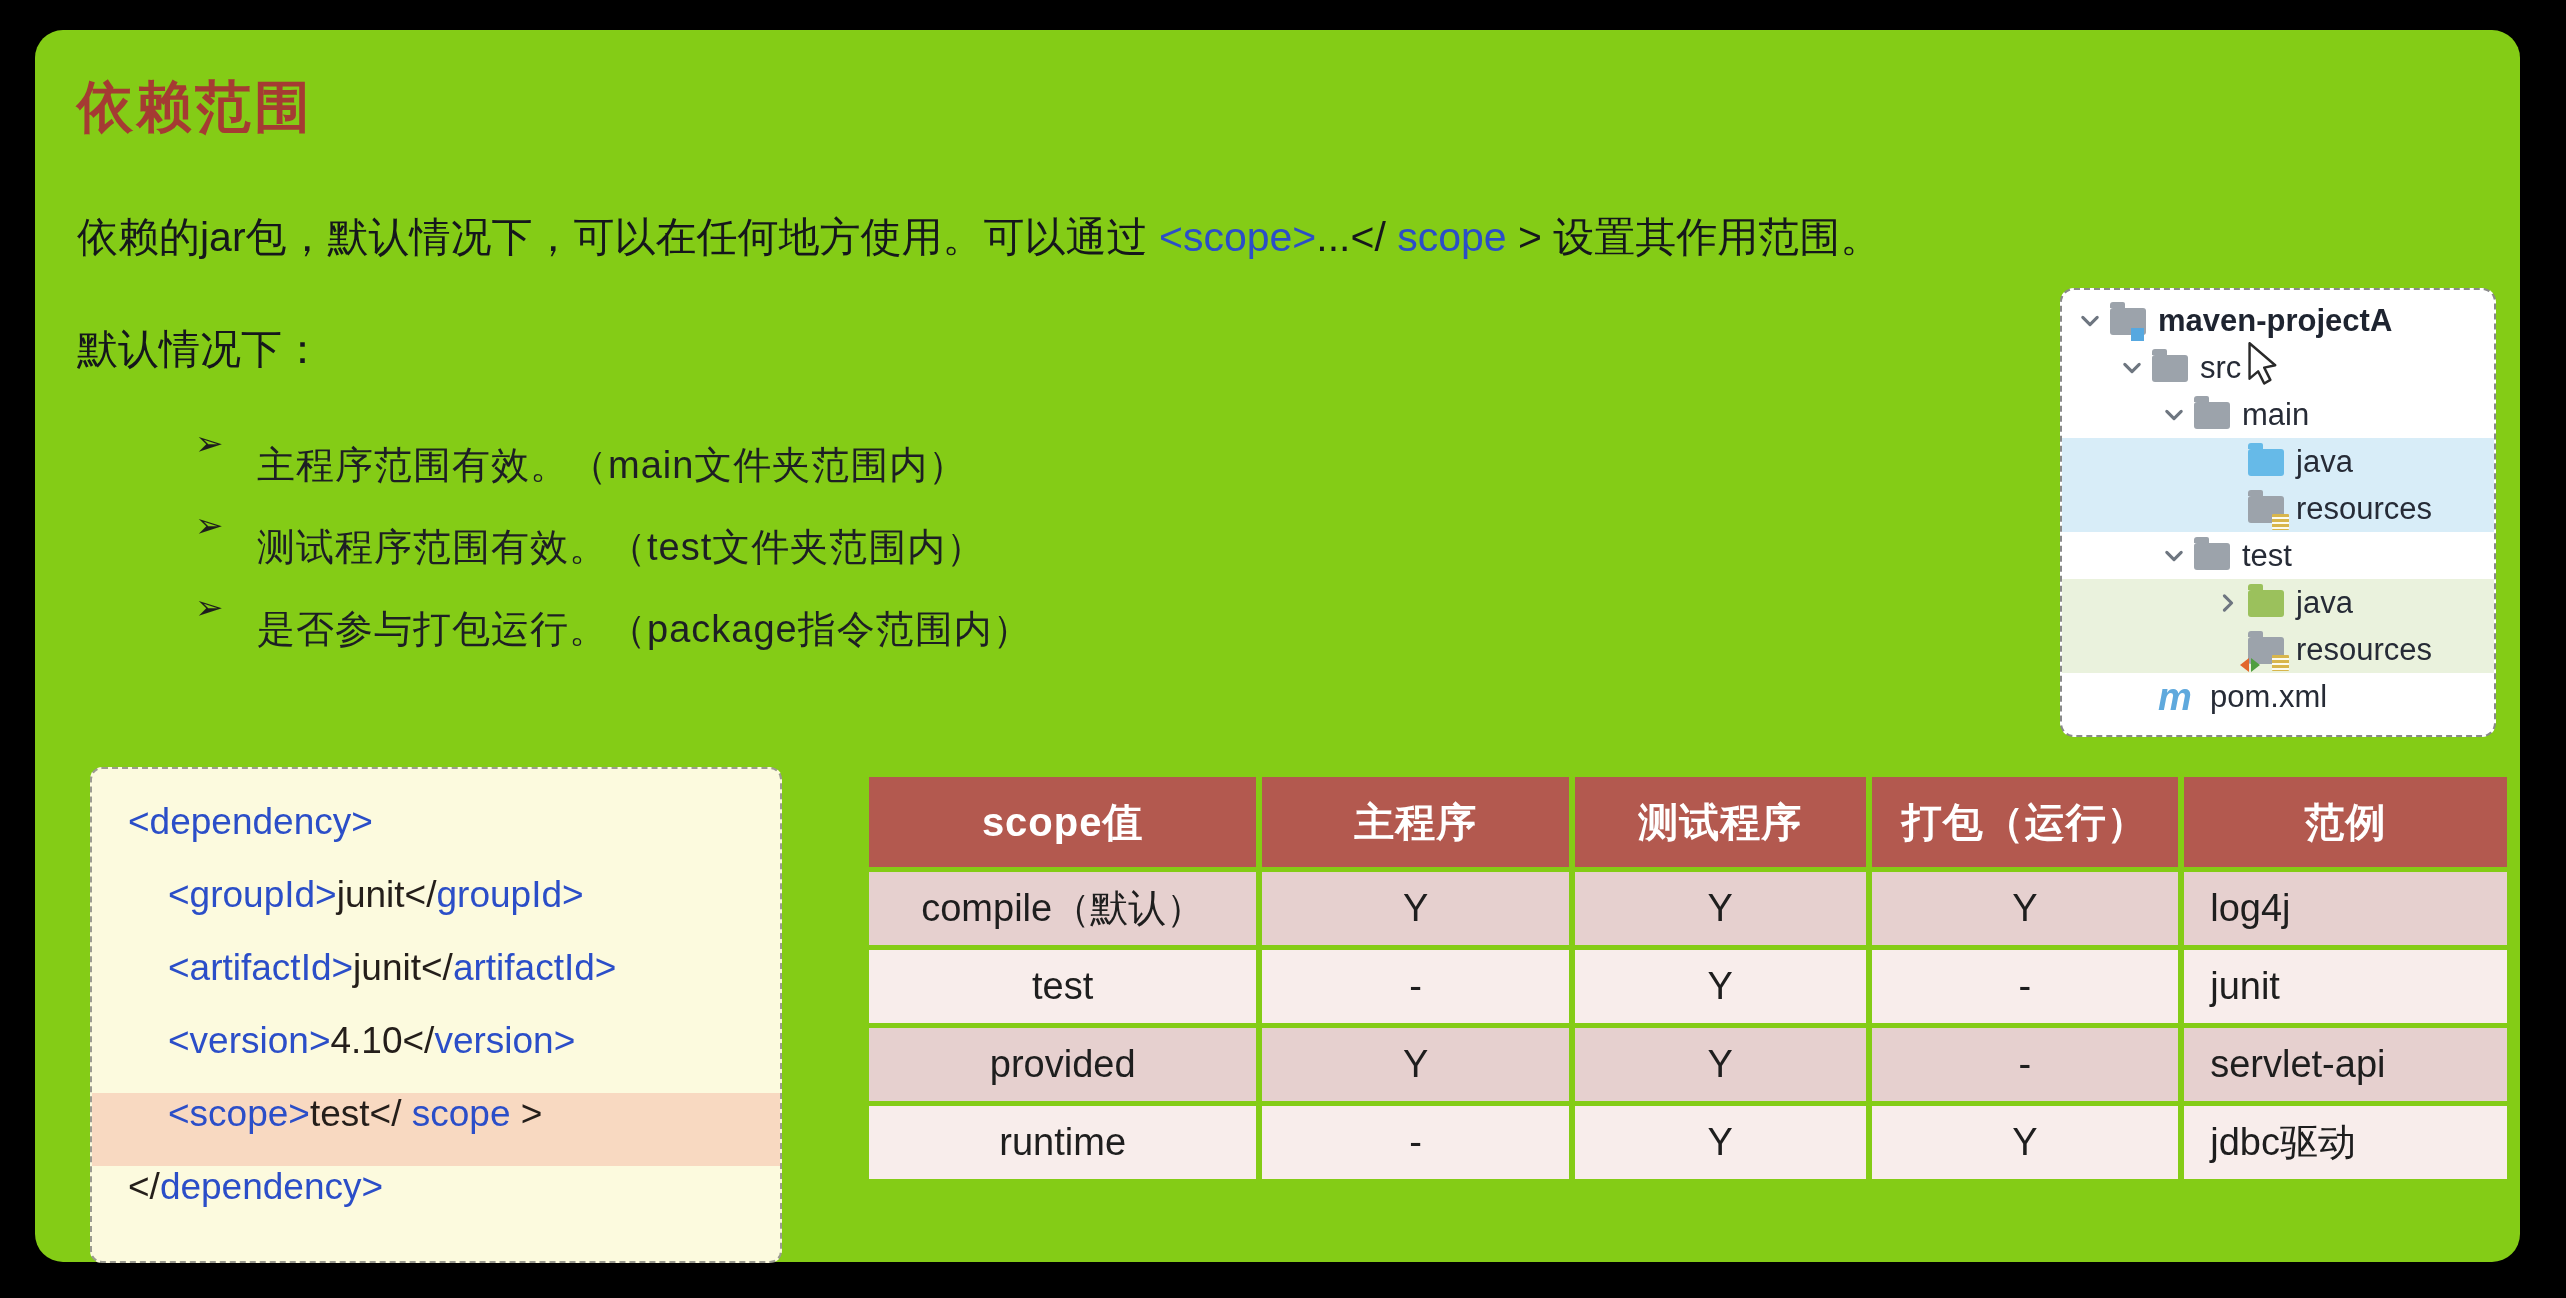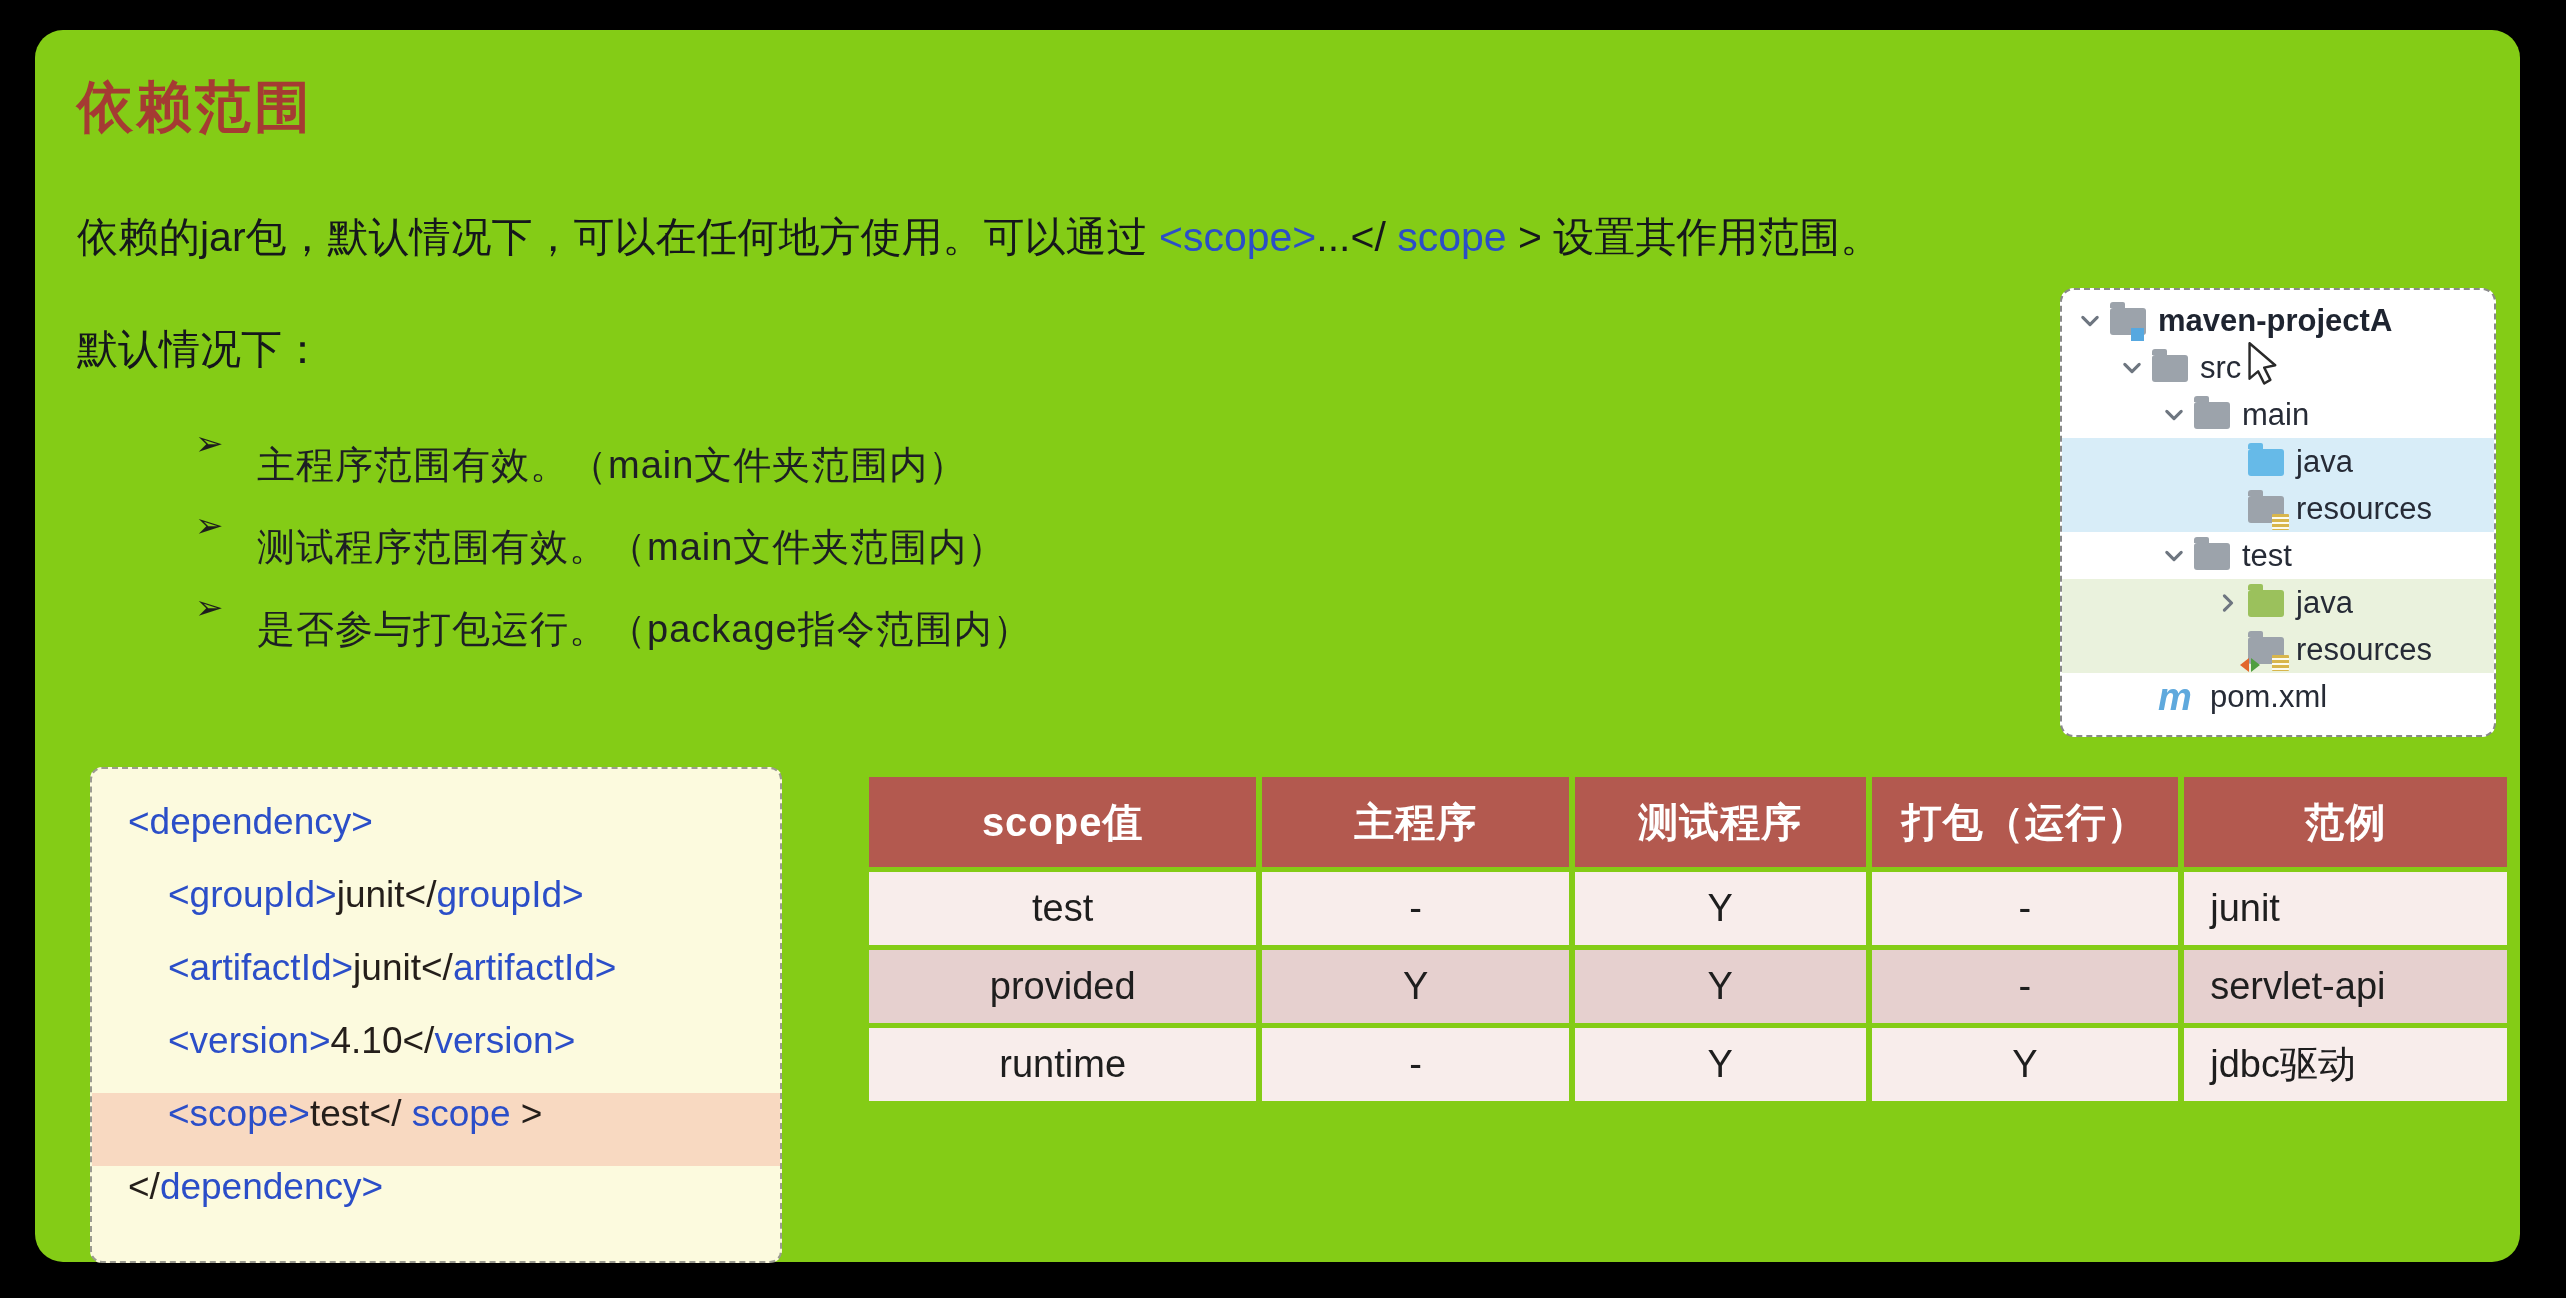--- a/index.html
+++ b/index.html
@@ -109,21 +109,21 @@
 
   <div class="scope-label">默认情况下：</div>
 
   <div class="bullets">
       <div class="bullet-row">
         <span class="bullet-marker">➢</span>
         <span class="bullet-text">主程序范围有效。（main文件夹范围内）</span>
       </div>
       <div class="bullet-row">
         <span class="bullet-marker">➢</span>
-        <span class="bullet-text">测试程序范围有效。（main文件夹范围内）</span>
+        <span class="bullet-text">测试程序范围有效。（test文件夹范围内）</span>
       </div>
       <div class="bullet-row">
         <span class="bullet-marker">➢</span>
         <span class="bullet-text">是否参与打包运行。（package指令范围内）</span>
       </div>
     </div>
 
   <div class="tree-panel">
     <svg class="cursor-icon" width="38" height="44" viewBox="0 0 26 36">
       <polygon points="2,1 2,30 9,24 14,34 19,31 14,21 23,19" fill="#ffffff" stroke="#2a2a2a" stroke-width="2" stroke-linejoin="round"></polygon>
@@ -222,20 +222,27 @@
       <thead>
         <tr>
           <th>scope值</th>
           <th>主程序</th>
           <th>测试程序</th>
           <th>打包（运行）</th>
           <th>范例</th>
         </tr>
       </thead>
       <tbody>
+        <tr class="r-dark">
+          <td>compile（默认）</td>
+          <td>Y</td>
+          <td>Y</td>
+          <td>Y</td>
+          <td class="left">log4j</td>
+        </tr>
         <tr class="r-light">
           <td>test</td>
           <td>-</td>
           <td>Y</td>
           <td>-</td>
           <td class="left">junit</td>
         </tr>
         <tr class="r-dark">
           <td>provided</td>
           <td>Y</td>

